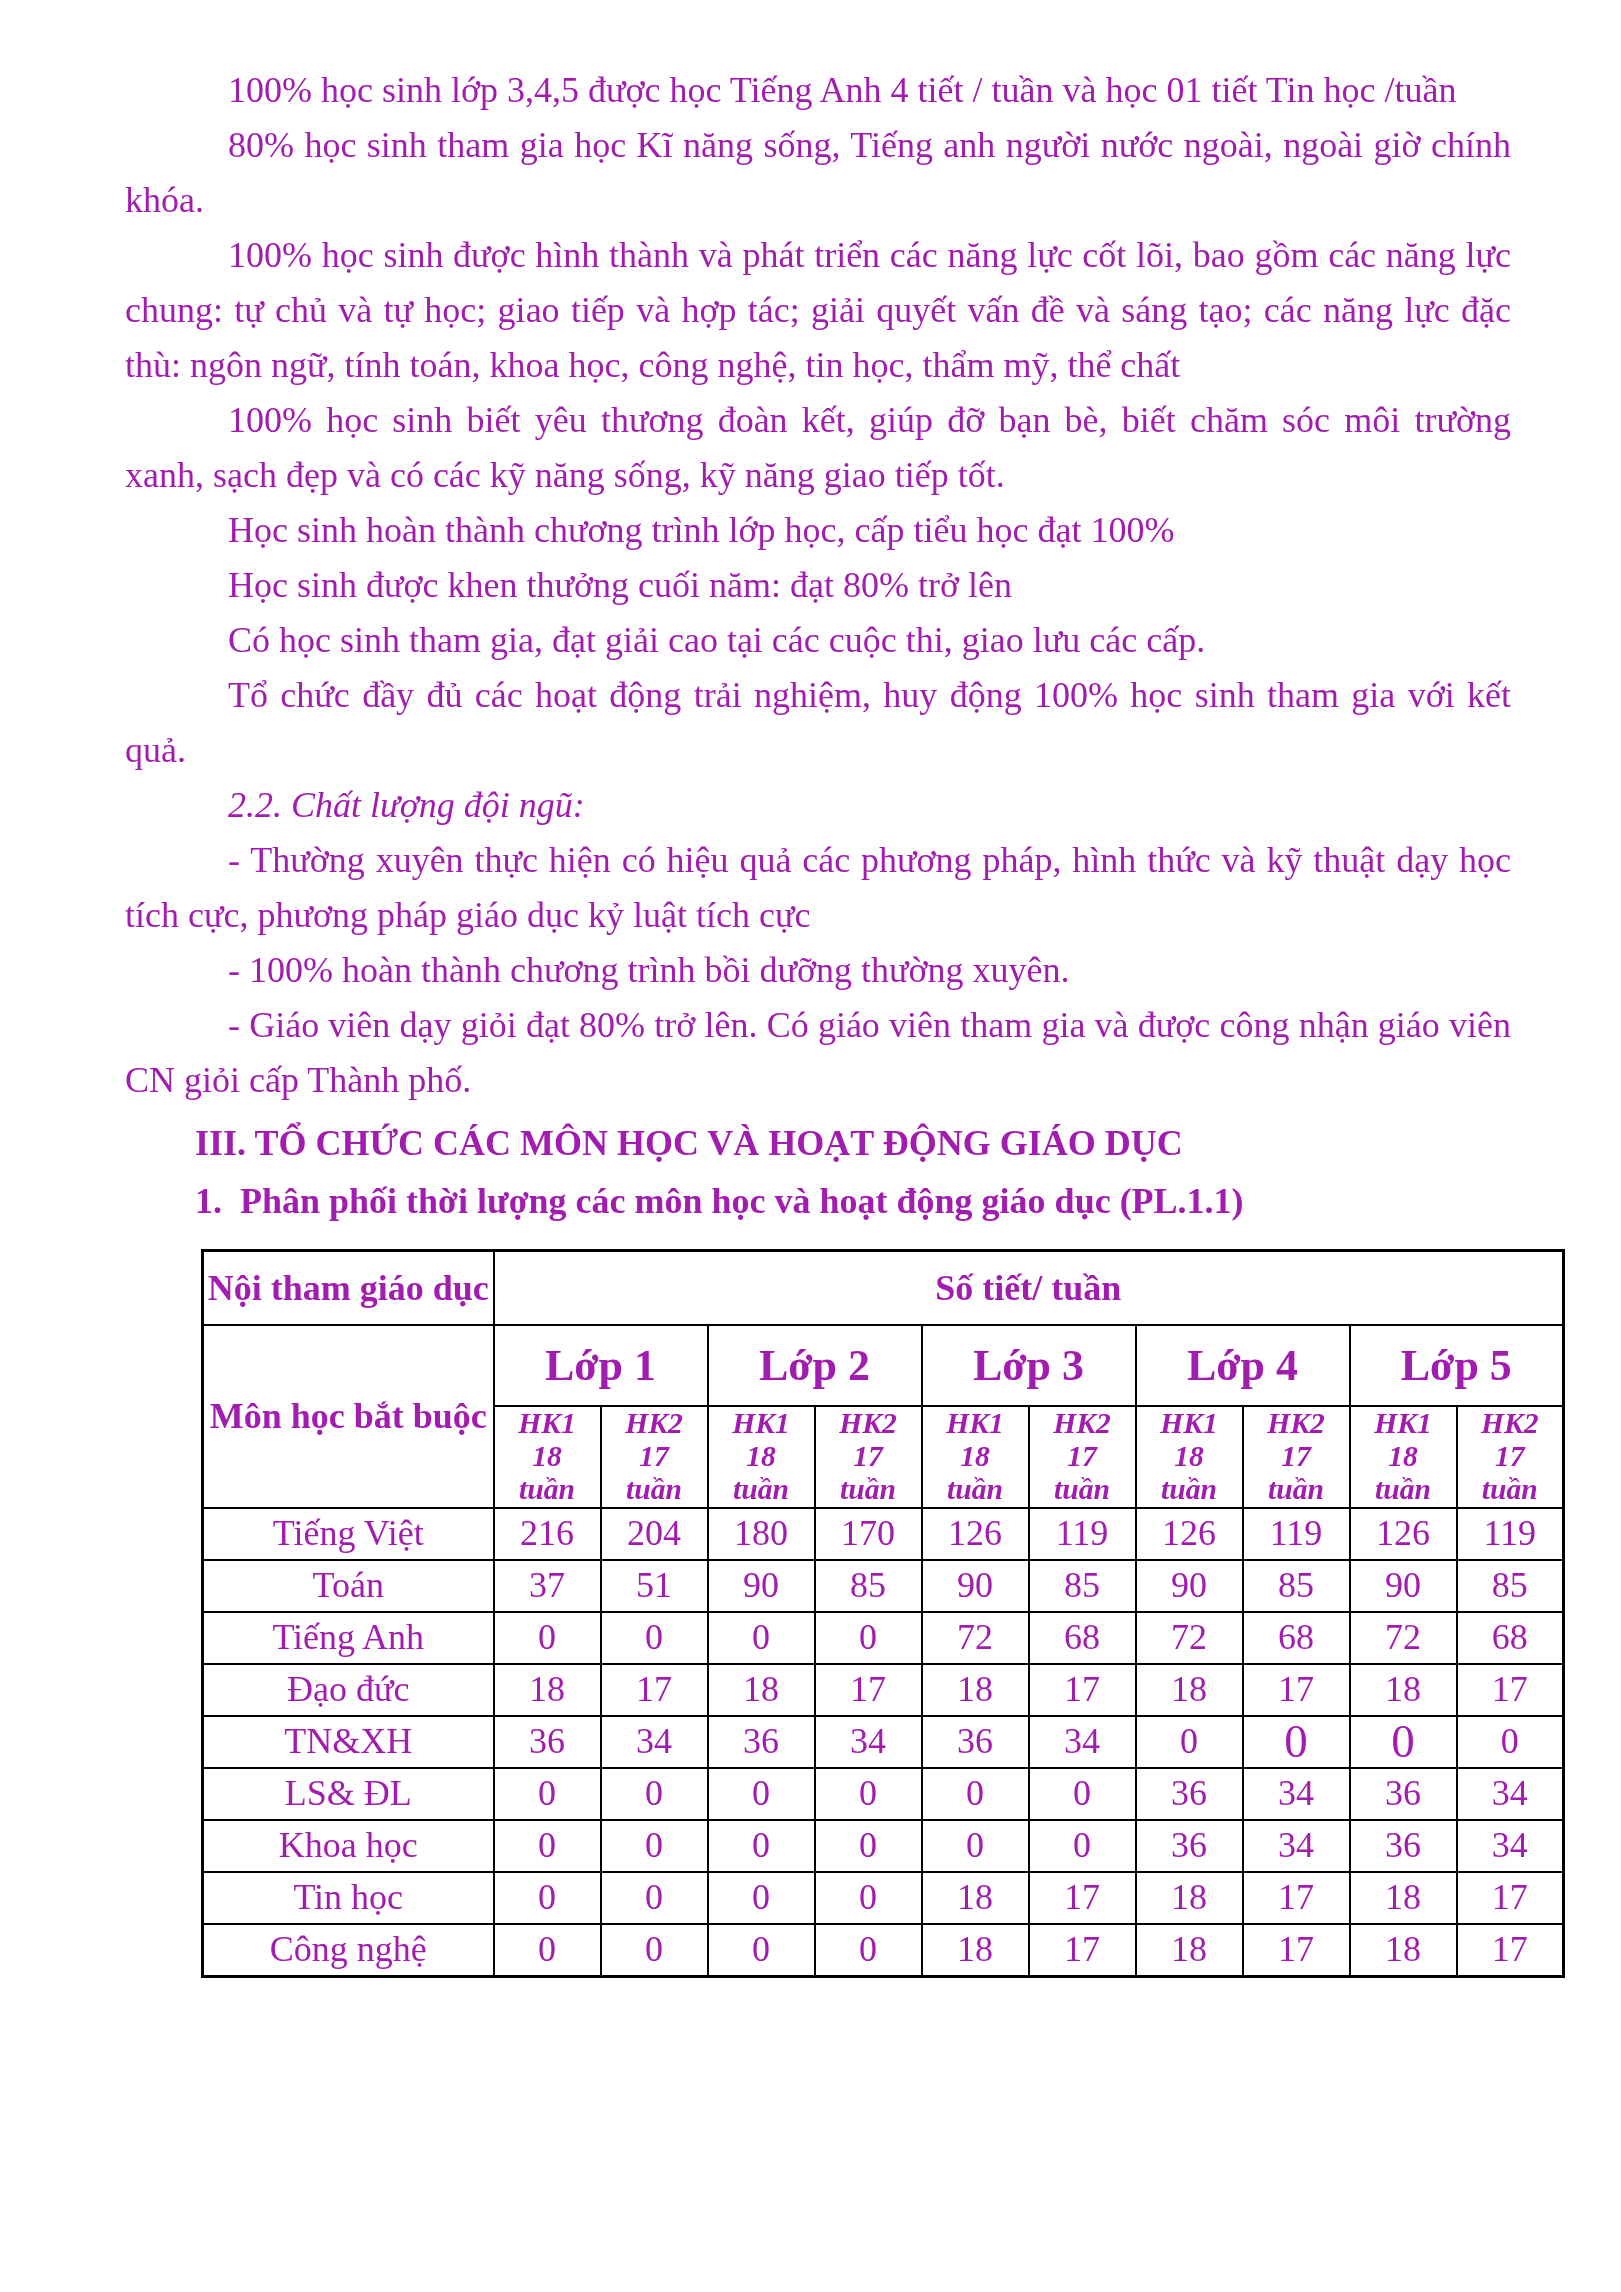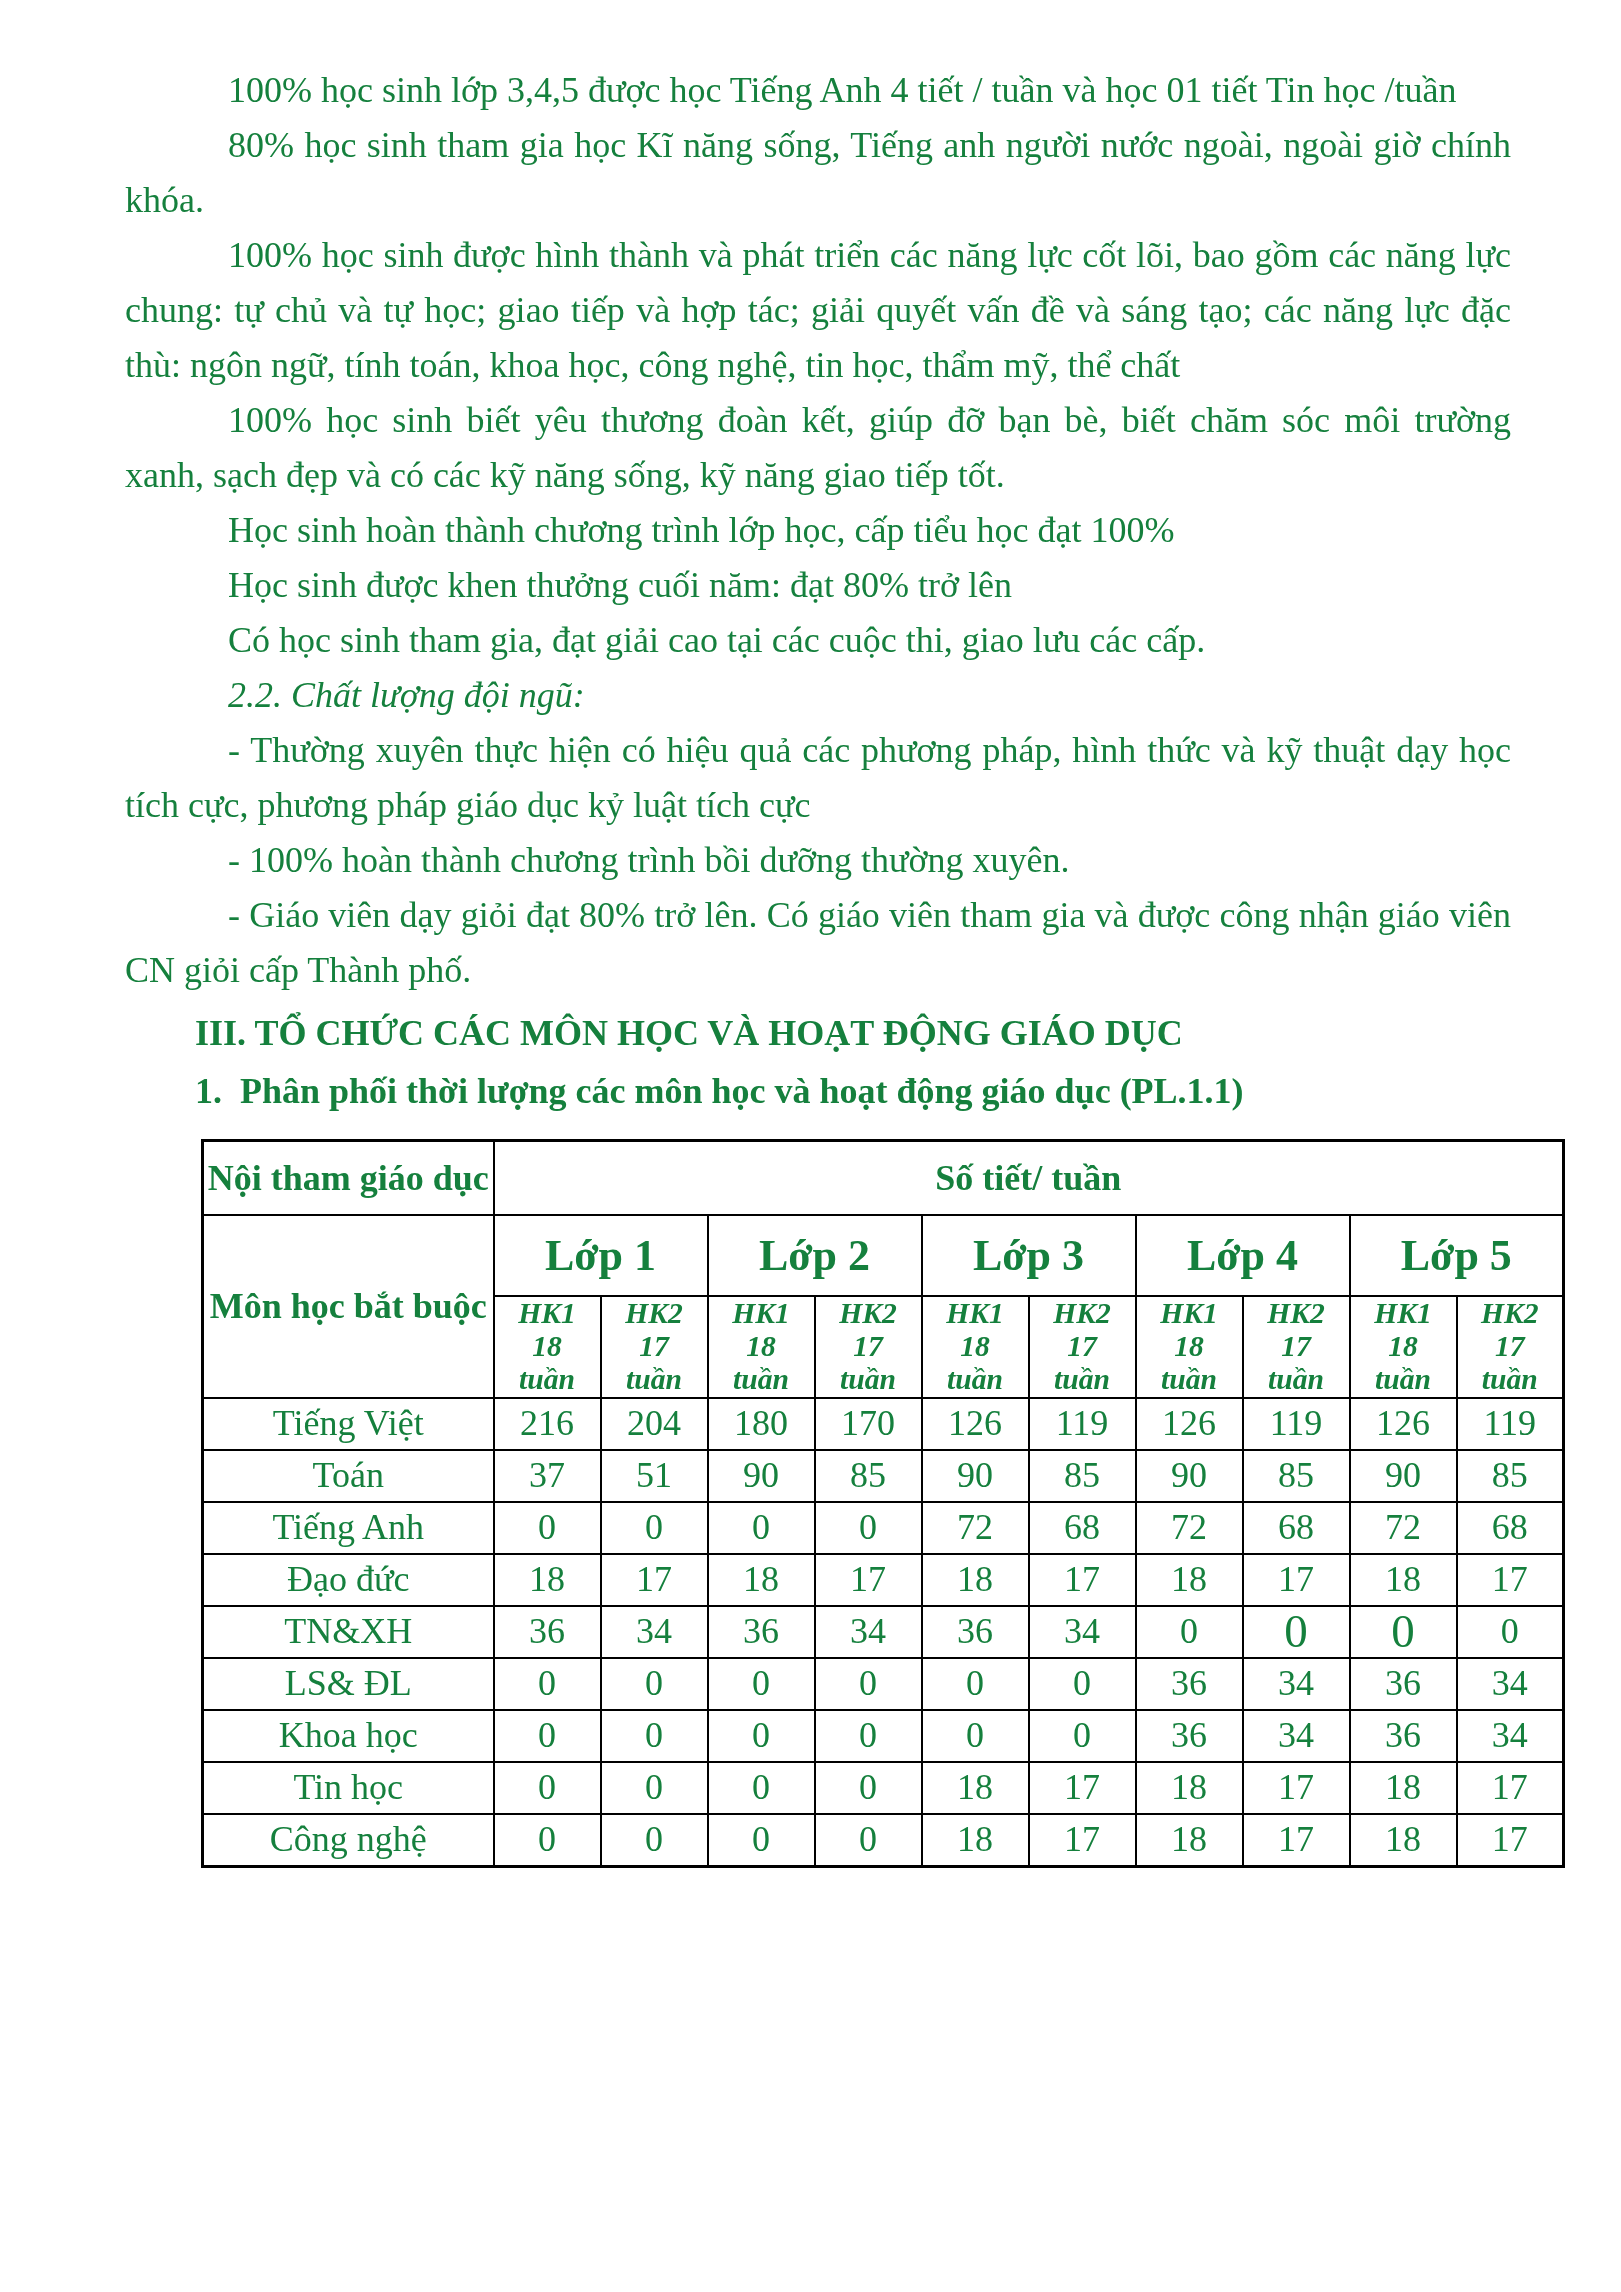--- a/index.html
+++ b/index.html
@@ -2,21 +2,21 @@
 <html style="font-size:14.3px"><head>
 <meta charset="utf-8">
 <style>
   html, body { margin: 0; padding: 0; }
   body { background: #ffffff; }
   .page {
     position: relative;
     width: 1621px;
     height: 2293px;
     background: #ffffff;
-    color: #15803d;
+    color: #a21caf;
     font-family: "Liberation Serif", "DejaVu Serif", serif;
     overflow: hidden;
   }
   .content {
     position: absolute;
     left: 125px;
     top: 63px;
     width: 1386px;
   }
   p.para {
@@ -69,20 +69,21 @@
   <div class="content">
 
     <div id="paragraphs">
         <p class="para">100% học sinh lớp 3,4,5 được học Tiếng Anh 4 tiết / tuần và học 01 tiết Tin học /tuần</p>
         <p class="para">80% học sinh tham gia học Kĩ năng sống, Tiếng anh người nước ngoài, ngoài giờ chính khóa.</p>
         <p class="para">100% học sinh được hình thành và phát triển các năng lực cốt lõi, bao gồm các năng lực chung: tự chủ và tự học; giao tiếp và hợp tác; giải quyết vấn đề và sáng tạo; các năng lực đặc thù: ngôn ngữ, tính toán, khoa học, công nghệ, tin học, thẩm mỹ, thể chất</p>
         <p class="para">100% học sinh biết yêu thương đoàn kết, giúp đỡ bạn bè, biết chăm sóc môi trường xanh, sạch đẹp và có các kỹ năng sống, kỹ năng giao tiếp tốt.</p>
         <p class="para">Học sinh hoàn thành chương trình lớp học, cấp tiểu học đạt 100%</p>
         <p class="para">Học sinh được khen thưởng cuối năm: đạt 80% trở lên</p>
         <p class="para">Có học sinh tham gia, đạt giải cao tại các cuộc thi, giao lưu các cấp.</p>
+        <p class="para">Tổ chức đầy đủ các hoạt động trải nghiệm, huy động 100% học sinh tham gia với kết quả.</p>
         <p class="para italic">2.2. Chất lượng đội ngũ:</p>
         <p class="para">- Thường xuyên thực hiện có hiệu quả các phương pháp, hình thức và kỹ thuật dạy học tích cực, phương pháp giáo dục kỷ luật tích cực</p>
         <p class="para">- 100% hoàn thành chương trình bồi dưỡng thường xuyên.</p>
         <p class="para">- Giáo viên dạy giỏi đạt 80% trở lên. Có giáo viên tham gia và được công nhận giáo viên CN giỏi cấp Thành phố.</p>
       </div>
 
     <div class="h-section">III. TỔ CHỨC CÁC MÔN HỌC VÀ HOẠT ĐỘNG GIÁO DỤC</div>
 
     <div class="h-sub">1.&nbsp; Phân phối thời lượng các môn học và hoạt động giáo dục (PL.1.1)</div>
 

